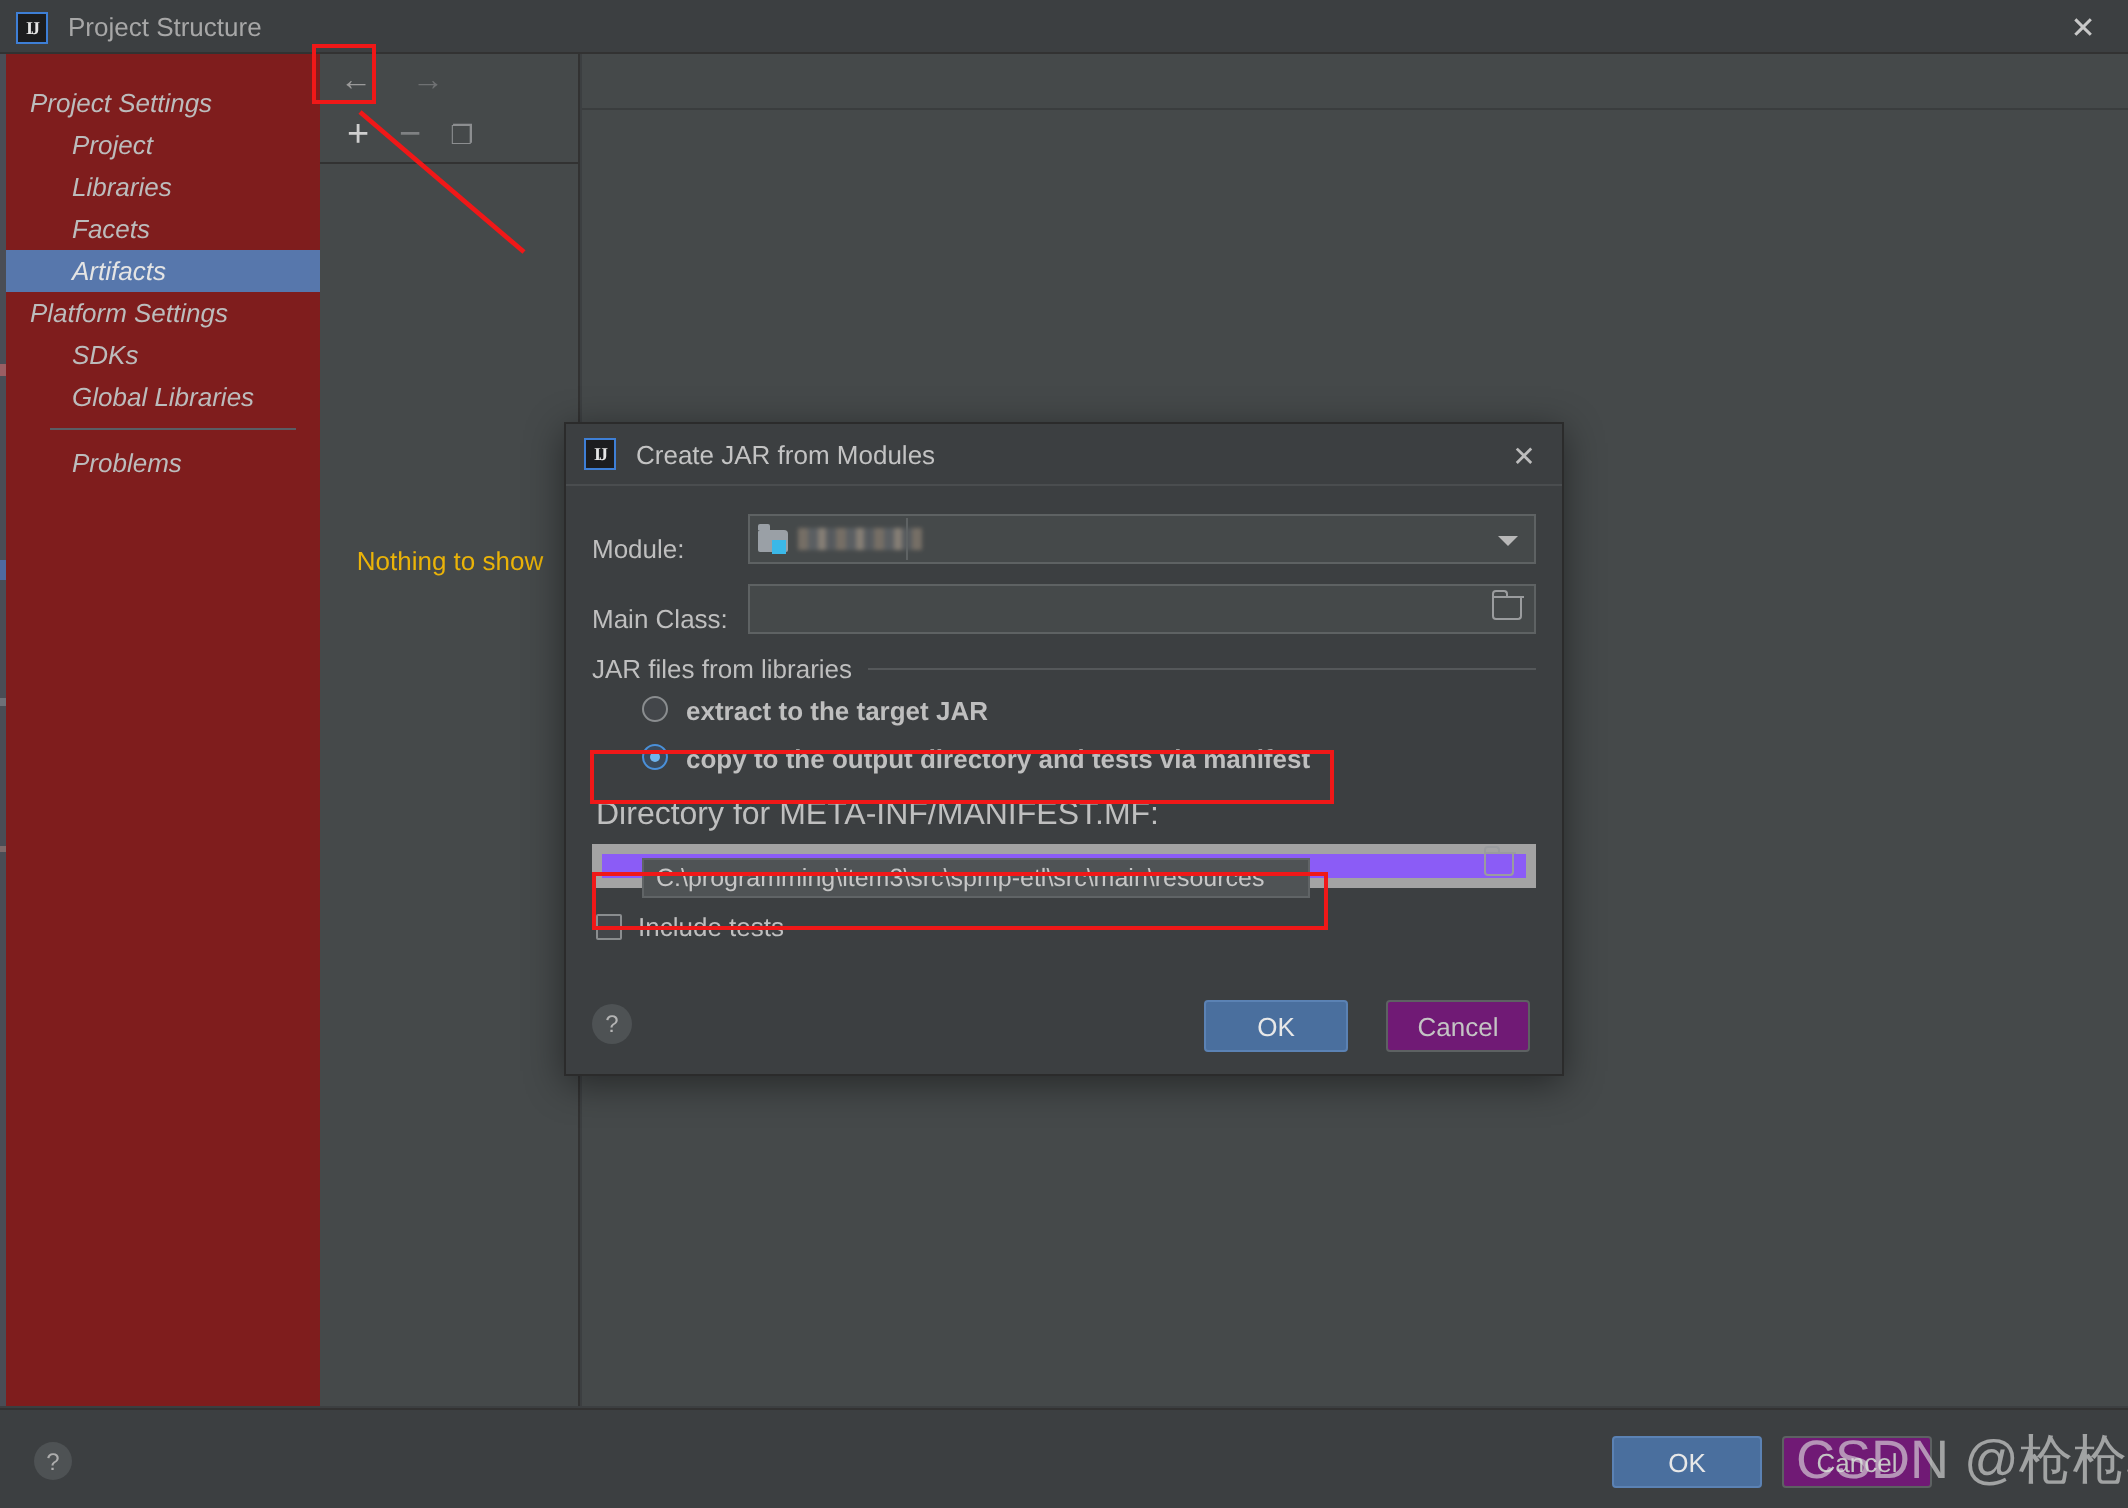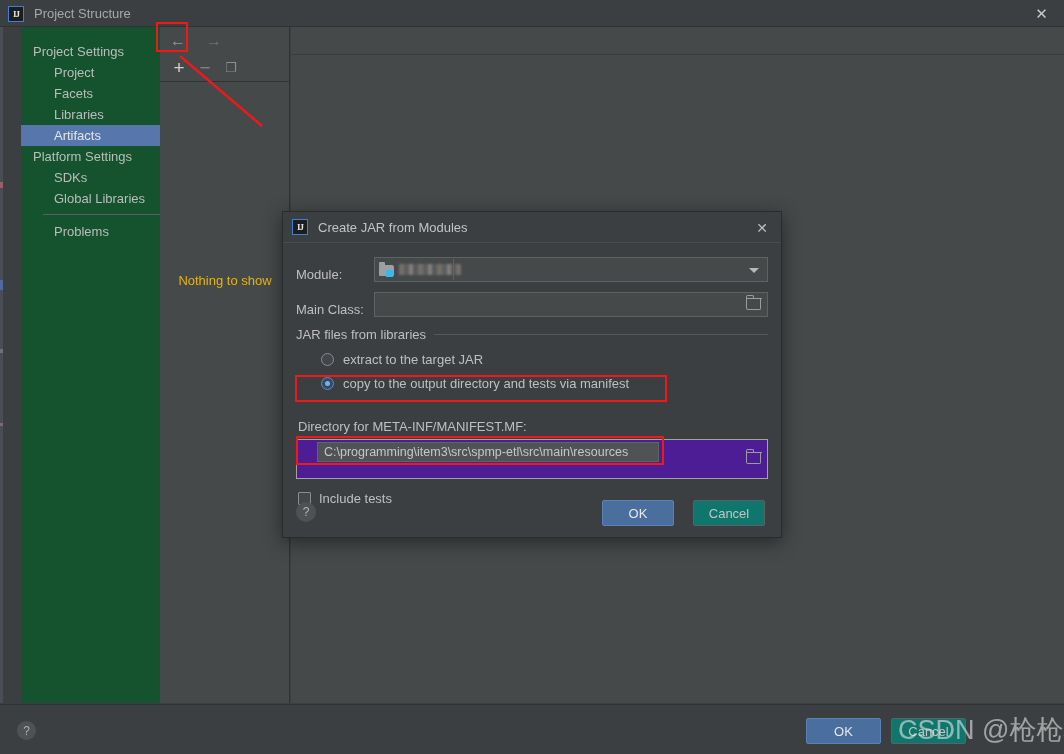--- a/index.html
+++ b/index.html
@@ -38,22 +38,23 @@
     display: flex; align-items: center; justify-content: center;
     color: #c8c8c8; font-size: 15px;
   }
   .topline {
     position: absolute; left: 0; top: 26px; width: 1064px; height: 1px;
     background: #323232;
   }
 
   
   .sidebar {
-    position: absolute; left: 21px; top: 27px; width: 157px; height: 676px;
-    background: #14532d;
+    position: absolute; left: 3px; top: 27px; width: 157px; height: 676px;
+    background: #7f1d1d;
+    font-style: italic;
   }
   .edgestrip {
     position: absolute; left: 0; top: 27px; width: 3px; height: 676px;
     background: #4a4d55;
   }
   .edgestrip .mark { position: absolute; left: 0; width: 3px; }
   .side-item {
     height: 21px; line-height: 21px;
     padding-left: 12px; font-size: 13px; color: #bcbcbc;
     white-space: nowrap;
@@ -119,21 +120,21 @@
   }
   .btn {
     height: 26px; min-width: 72px; padding: 0 14px;
     display: flex; align-items: center; justify-content: center;
     font-size: 13px; border-radius: 2px;
   }
   .btn-primary {
     background: #4a6f9e; border: 1px solid #5b82b4; color: #e8e8e8;
   }
   .btn-default {
-    background: #0f766e; border: 1px solid #5d6162; color: #c4c4c4;
+    background: #701a75; border: 1px solid #5d6162; color: #c4c4c4;
   }
   #main-ok { position: absolute; left: 806px; top: 718px; width: 75px; }
   #main-cancel { position: absolute; left: 891px; top: 718px; width: 75px; }
 
   
   .watermark {
     position: absolute; left: 898px; top: 712px;
     font-size: 27px; color: rgba(225,225,225,0.62);
     font-family: "Liberation Sans", sans-serif;
     white-space: nowrap; pointer-events: none;
@@ -227,40 +228,41 @@
     width: 16.4px; height: 1.4px; background: #9a9c9e;
   }
 
   .group-head {
     display: flex; align-items: center; margin: 6px 0 6px 0;
   }
   .group-head-text { font-size: 13px; color: #bfbfbf; white-space: nowrap; }
   .group-rule { flex: 1; height: 1px; background: #55585a; margin-left: 8px; }
 
   .radio-row {
-    display: flex; align-items: center; height: 22px; padding-left: 25px;
+    display: flex; height: 22px; padding-left: 25px;
     position: relative;
+    font-weight: bold;
   }
   .radio {
     width: 13px; height: 13px; border-radius: 50%;
     border: 1.4px solid #8a8d8f; background: #43464a;
     margin-right: 9px; flex: none; position: relative;
   }
   .radio.checked { border-color: #4a90d9; background: #3a4a5c; }
   .radio.checked:after {
     content: ""; position: absolute; left: 50%; top: 50%;
     width: 5px; height: 5px; margin: -2.5px 0 0 -2.5px;
     border-radius: 50%; background: #6fb3ec;
   }
   .radio-label { font-size: 13px; color: #bfbfbf; }
 
-  .sec-label { font-size: 13px; color: #bfbfbf; margin: 25px 0 5px 2px; }
+  .sec-label { font-size: 16px; color: #bfbfbf; margin: 5px 0 5px 2px; }
 
   .path-field {
-    height: 40px; background: #4c1d95; border: 1px solid #a3a3a3;
+    height: 22px; background: #8b5cf6; border: 5px solid #a3a3a3;
     display: flex; align-items: center; position: relative;
   }
   .path-inner {
     position: absolute; left: 20px; top: 2px; height: 20px;
     right: 108px; background: #4f5355; border: 1px solid #606466;
     display: flex; align-items: center; padding-left: 6px;
     font-size: 12.5px; color: #c6c6c6; white-space: nowrap; overflow: hidden;
   }
 
   .check-row { display: flex; align-items: center; margin: 12px 0 0 2px; }
@@ -300,22 +302,22 @@
     <div class="mark" style="top:155px;height:6px;background:#9a5f63;"></div>
     <div class="mark" style="top:253px;height:10px;background:#4f6aa0;"></div>
     <div class="mark" style="top:322px;height:4px;background:#6e7178;"></div>
     <div class="mark" style="top:396px;height:3px;background:#7d6a6a;"></div>
   </div>
 
   <div class="sidebar">
     <div style="height:14px"></div>
     <div class="side-item">Project Settings</div>
     <div class="side-item child">Project</div>
+    <div class="side-item child">Libraries</div>
     <div class="side-item child">Facets</div>
-    <div class="side-item child">Libraries</div>
     <div class="side-item child selected">Artifacts</div>
     <div class="side-item">Platform Settings</div>
     <div class="side-item child">SDKs</div>
     <div class="side-item child">Global Libraries</div>
     <div class="side-sep"></div>
     <div class="side-item child">Problems</div>
   </div>
 
   <div class="midpanel">
     <div class="nav-bar">

